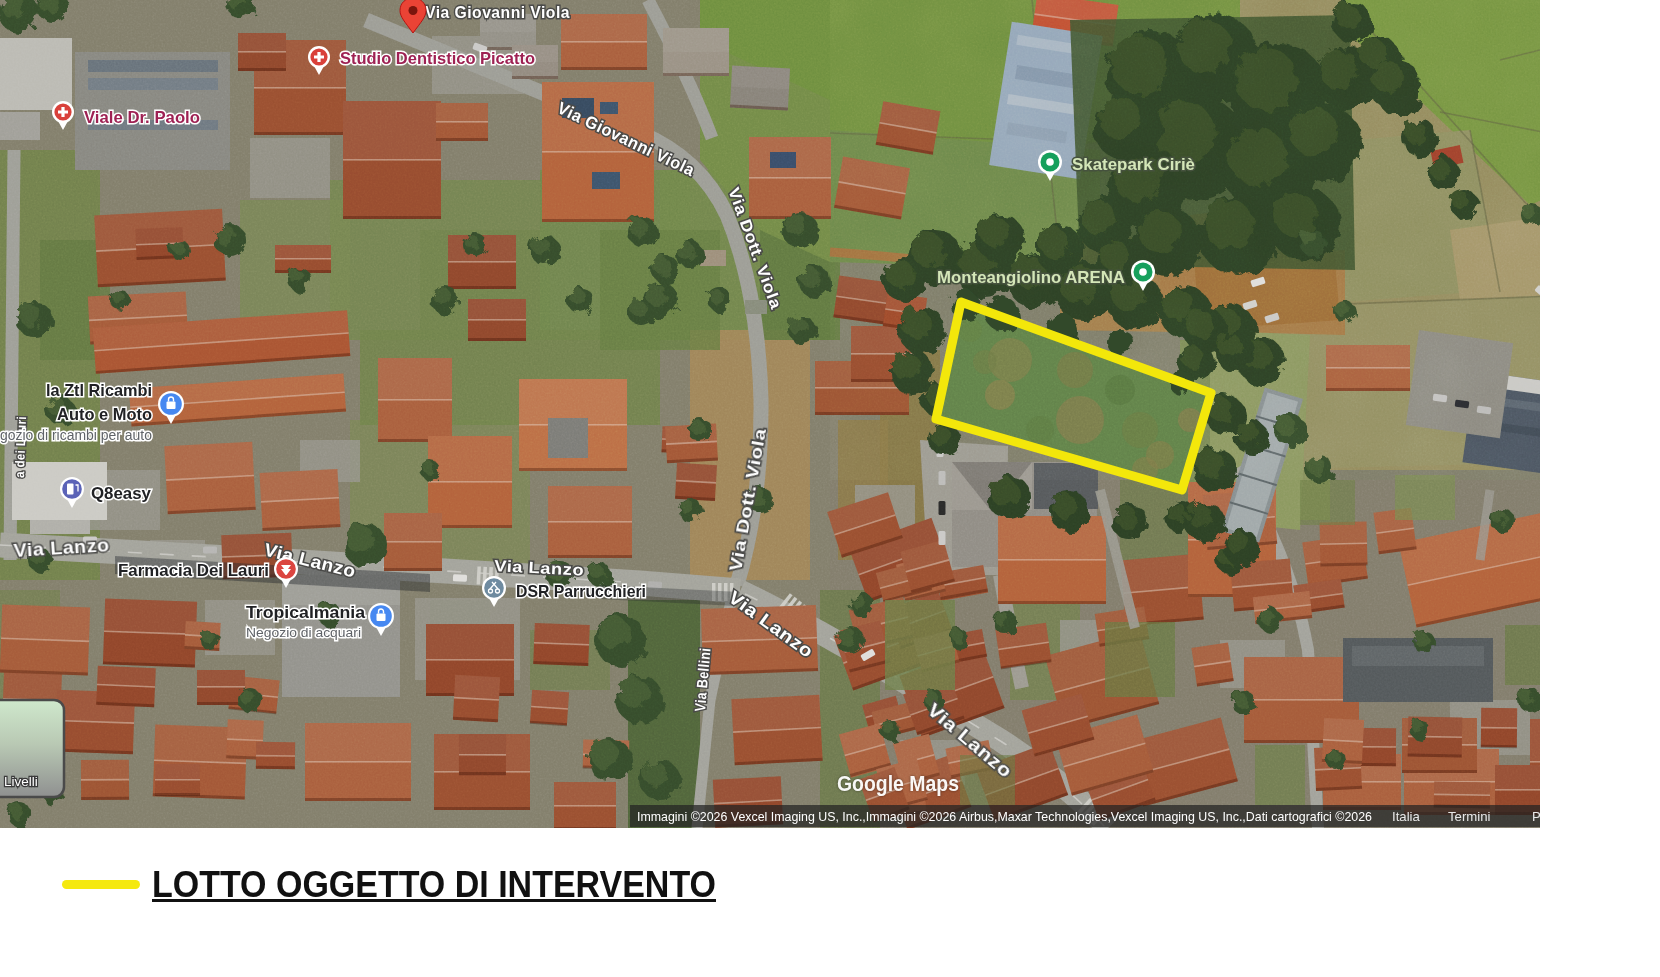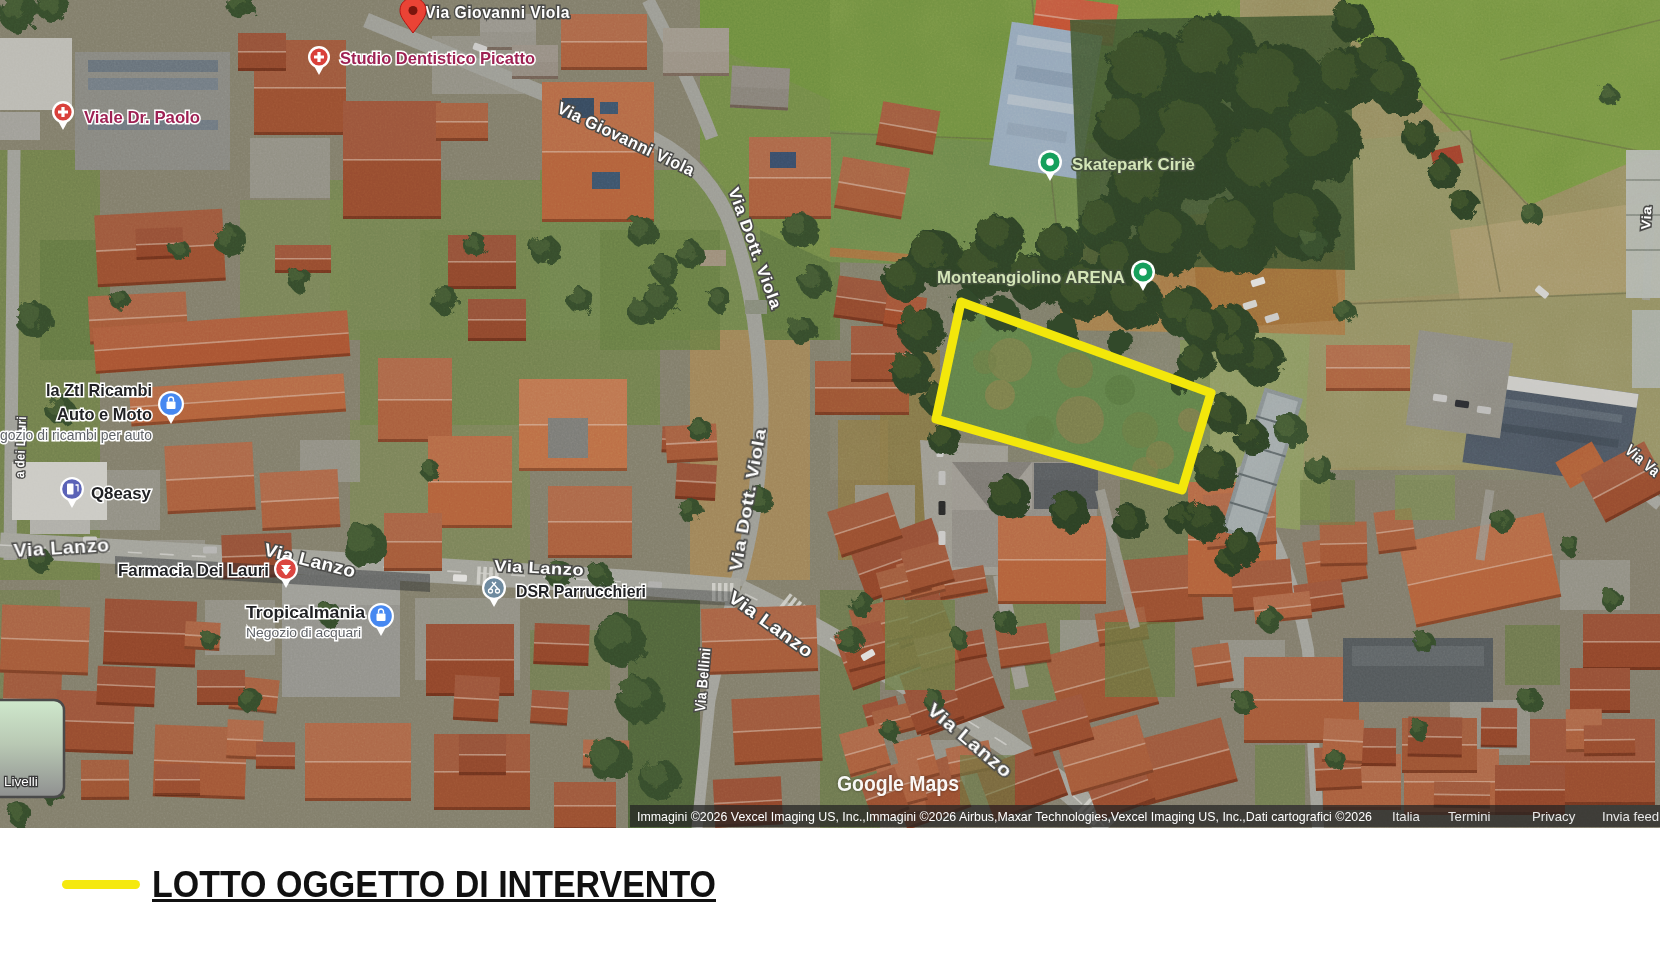--- a/index.html
+++ b/index.html
@@ -1,16 +1,16 @@
 <!DOCTYPE html>
 <html><head><meta charset="utf-8">
 <style>
 html,body{margin:0;padding:0;background:#ffffff;width:1660px;height:977px;overflow:hidden;
 font-family:"Liberation Sans",sans-serif;}
-#map{position:absolute;left:0;top:0;width:1660px;height:828px;overflow:hidden;}
+#map{position:absolute;left:0;top:0;width:1540px;height:828px;overflow:hidden;}
 #legend{position:absolute;left:0;top:828px;}
 </style></head>
 <body>
 <div id="map">
 <svg width="1660" height="828" viewBox="0 0 1660 828" xmlns="http://www.w3.org/2000/svg" font-family="Liberation Sans, sans-serif">
 <defs>
 <filter id="nz" x="0" y="0" width="100%" height="100%">
 <feTurbulence type="fractalNoise" baseFrequency="0.55" numOctaves="2" seed="7"></feTurbulence>
 <feColorMatrix type="saturate" values="0"></feColorMatrix>
 </filter>

